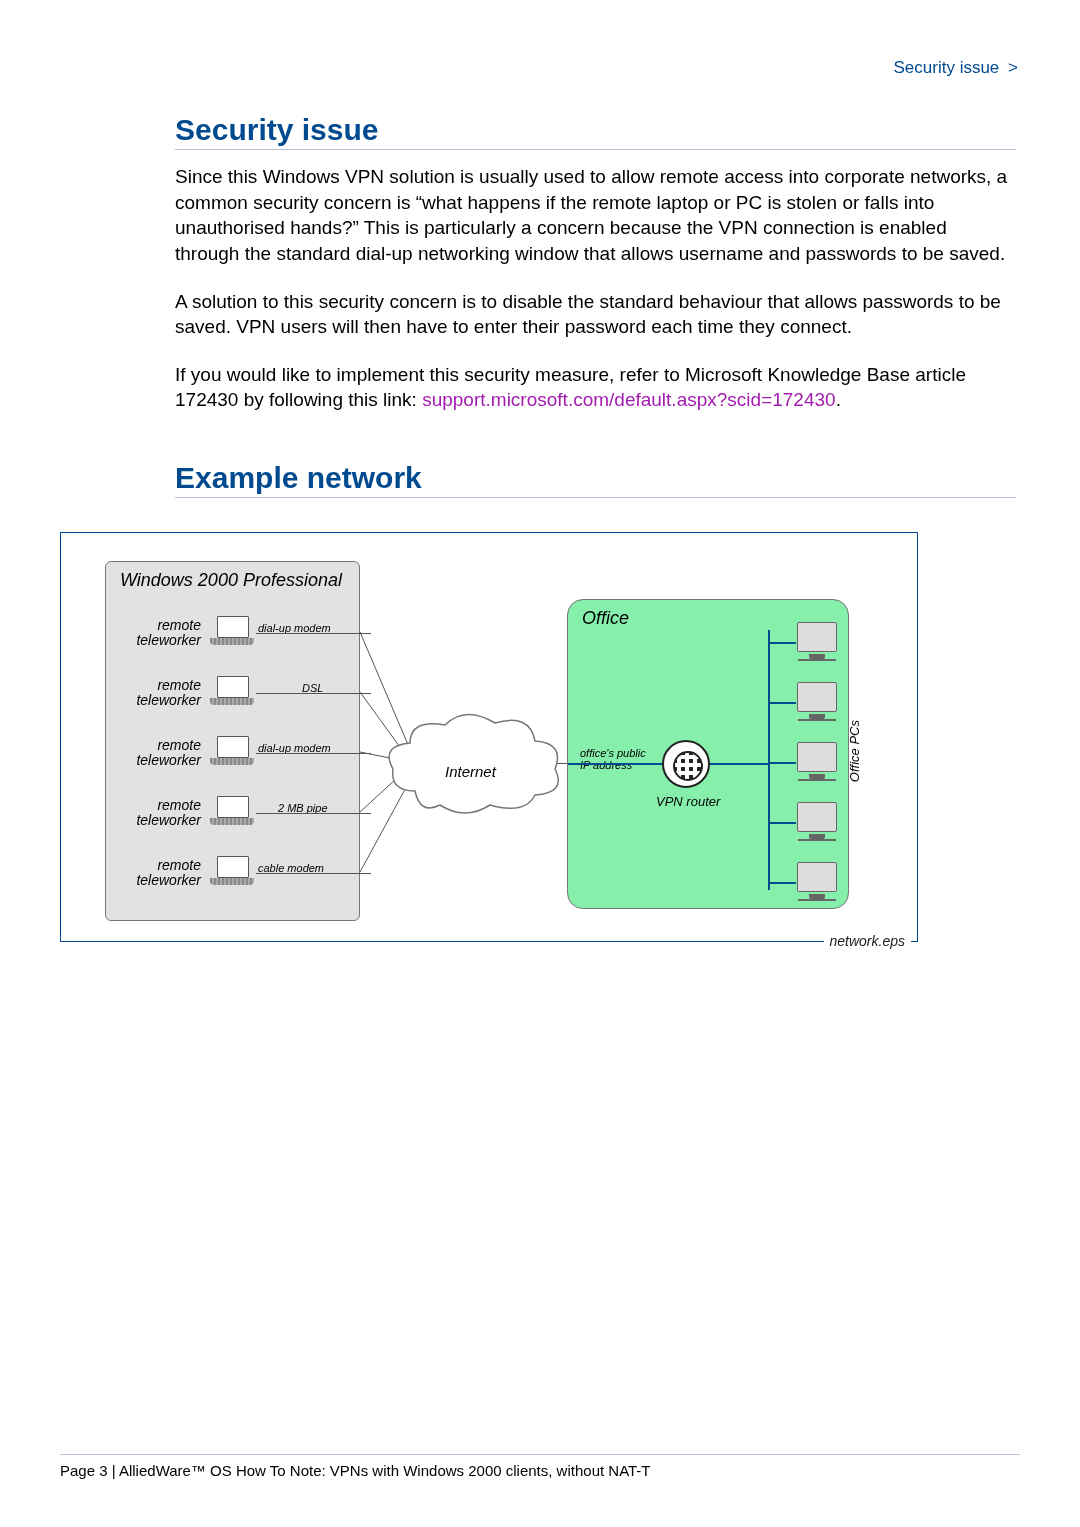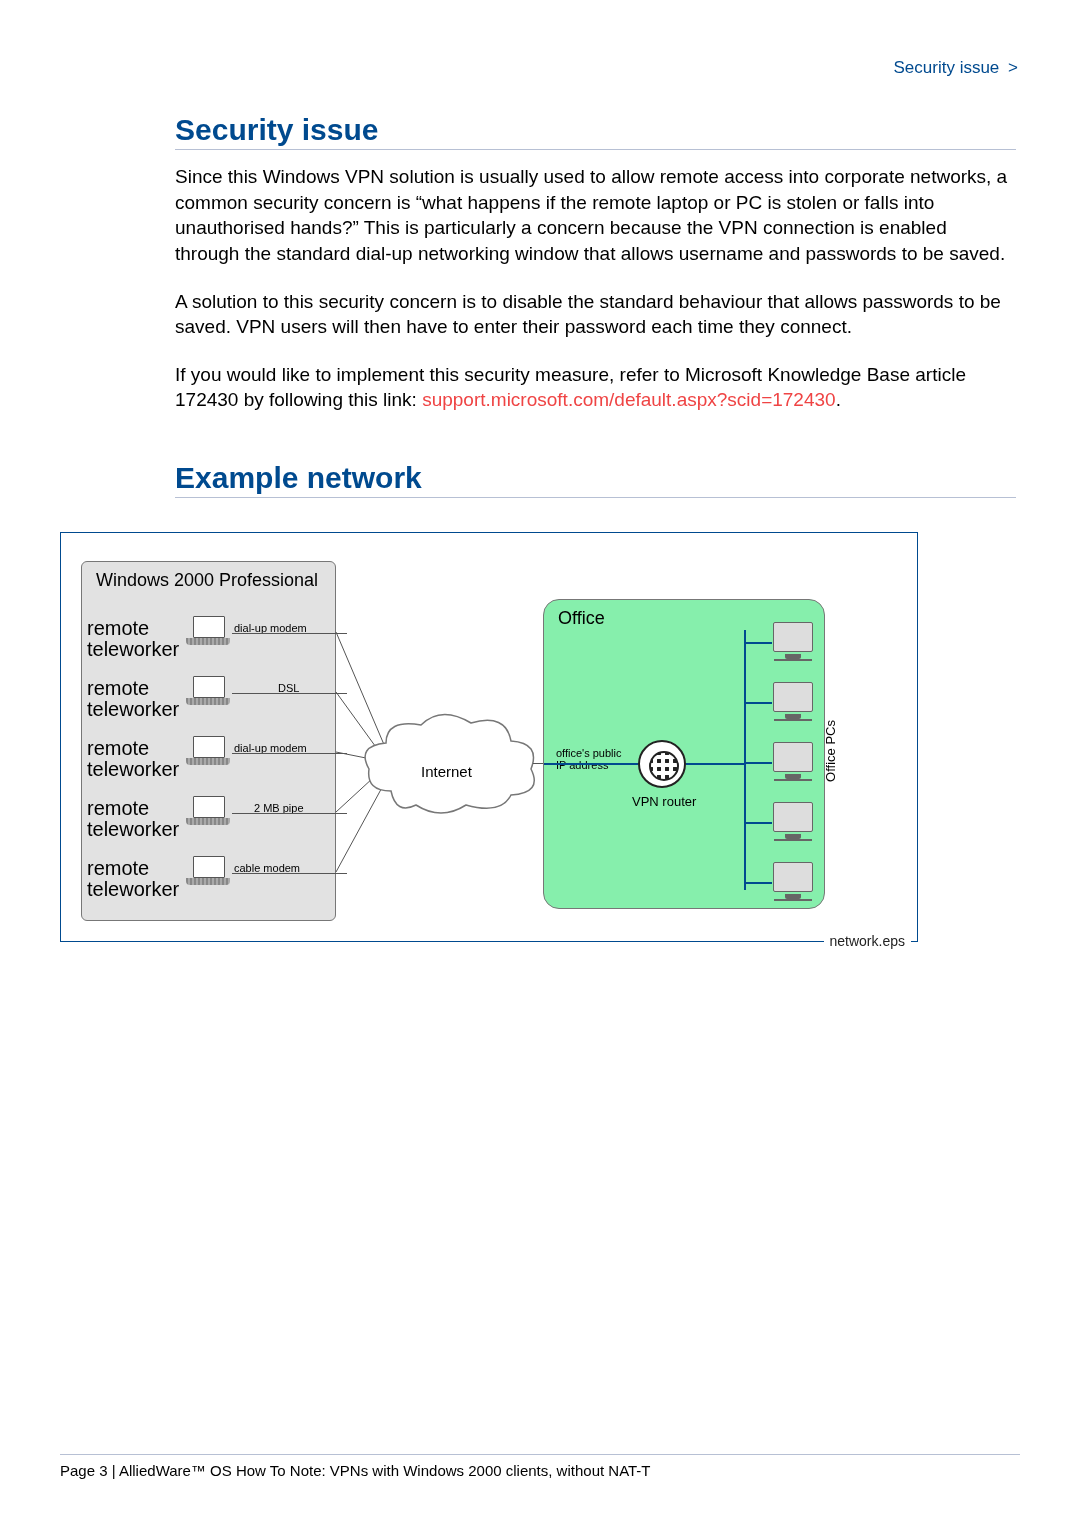--- a/index.html
+++ b/index.html
@@ -34,30 +34,31 @@
     font-weight: bold;
     margin: 0 0 2px 0;
     border-bottom: 1px solid #b7c0d4;
     padding-bottom: 2px;
   }
   p.body {
     font-size: 19px;
     line-height: 1.35;
     margin: 14px 0 22px 0;
   }
-  a.link { color: #ef4444; text-decoration: none; }
+  a.link { color: #a21caf; text-decoration: none; }
   .figure-wrap {
     margin-top: 34px;
     margin-left: 0;
     border: 1px solid #004a8f;
-    padding: 28px 26px 12px 20px;
+    padding: 28px 26px 12px 44px;
     position: relative;
     width: 858px;
     height: 410px;
     box-sizing: border-box;
+    font-style: italic;
   }
   .figure-inner {
     position: relative;
     width: 100%;
     height: 100%;
   }
   .eps-label {
     position: absolute;
     right: 6px;
     bottom: -8px;
@@ -88,22 +89,22 @@
     position: absolute;
     left: 0;
     width: 255px;
     height: 55px;
   }
   .tw-label {
     position: absolute;
     right: 160px;
     top: 8px;
     width: 90px;
-    text-align: left;
-    font-size: 20px;
+    text-align: right;
+    font-size: 14px;
     line-height: 1.05;
   }
   .laptop {
     position: absolute;
     left: 104px;
     top: 6px;
     width: 44px;
     height: 30px;
   }
   .laptop .screen-l {

